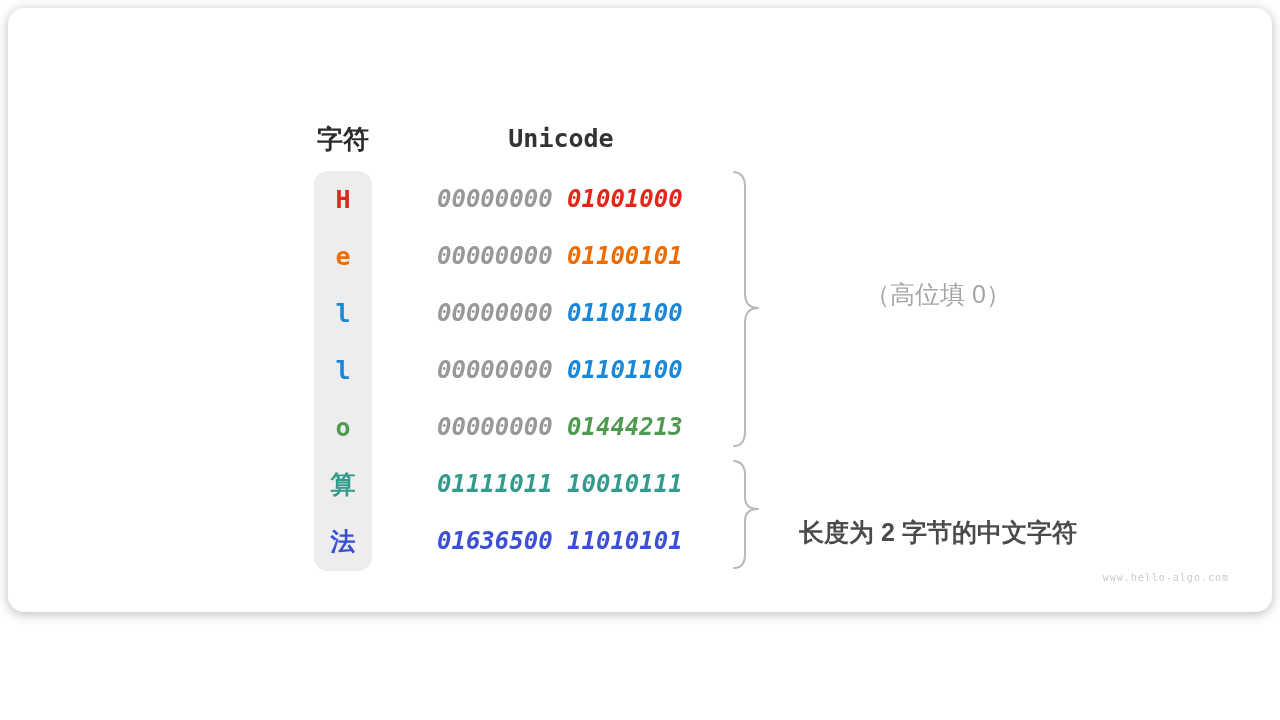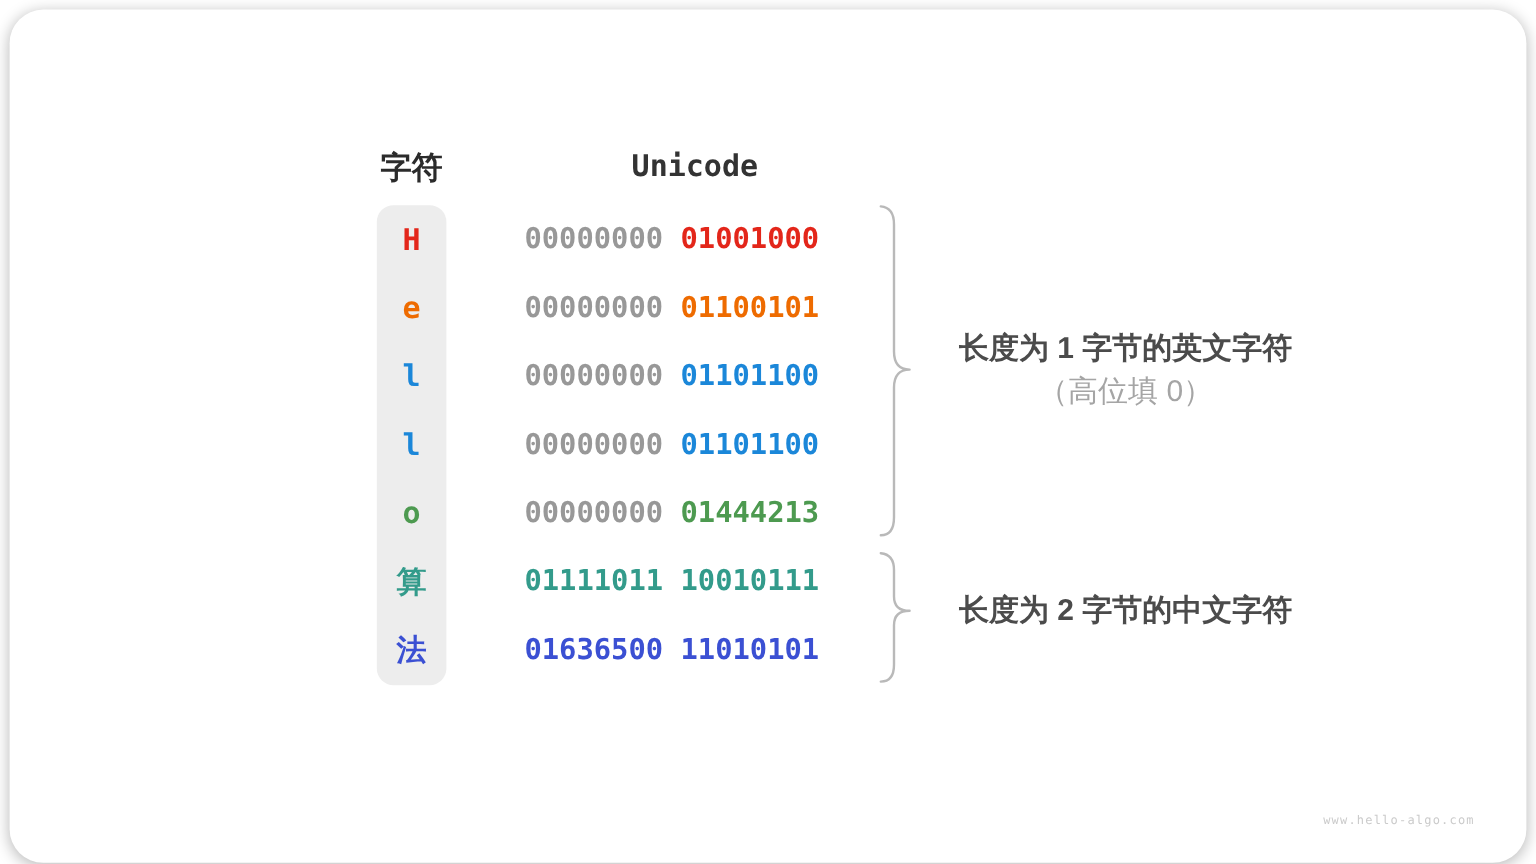--- a/index.html
+++ b/index.html
@@ -12,23 +12,23 @@
     position: relative;
     width: 1280px;
     height: 720px;
     overflow: hidden;
   }
   .card {
     position: absolute;
     left: 8px;
     top: 8px;
     width: 1264px;
-    height: 711px;
+    height: 604px;
     background: #ffffff;
-    border-radius: 28px;
+    border-radius: 16px;
     box-shadow: 0 2px 12px rgba(0,0,0,0.28);
   }
   .char-column-bg {
     position: absolute;
     left: 306px;
     top: 163px;
     width: 58px;
     height: 400px;
     background: #ededed;
     border-radius: 14px;
@@ -40,21 +40,21 @@
     width: 78px;
     height: 30px;
     text-align: center;
     font-size: 26px;
     font-weight: 700;
     color: #2b2b2b;
     line-height: 30px;
   }
   .header-unicode {
     position: absolute;
-    left: 447px;
+    left: 429px;
     top: 116px;
     width: 248px;
     height: 30px;
     text-align: center;
     font-family: "DejaVu Sans Mono", monospace;
     font-size: 25px;
     font-weight: 700;
     color: #333333;
     line-height: 30px;
   }
@@ -79,20 +79,21 @@
   .binary-cell {
     position: absolute;
     left: 429px;
     top: 0;
     height: 57px;
     line-height: 57px;
     font-family: "DejaVu Sans Mono", monospace;
     font-size: 24px;
     font-weight: 700;
     white-space: pre;
+    font-style: italic;
   }
   .padding-bits { color: #989898; }
   .brace {
     position: absolute;
     overflow: visible;
   }
   .brace path {
     fill: none;
     stroke: #b9b9b9;
     stroke-width: 2;
@@ -167,24 +168,23 @@
 
     <svg class="brace" style="left:722px; top:161px;" width="32" height="280" viewBox="0 0 32 280" aria-hidden="true">
       <path d="M4,3 Q15,4 15,18 L15,124 Q15,139 28,139 Q15,139 15,154 L15,262 Q15,277 4,277"></path>
     </svg>
 
     <svg class="brace" style="left:722px; top:450px;" width="32" height="113" viewBox="0 0 32 113" aria-hidden="true">
       <path d="M4,3 Q15,4 15,17 L15,39 Q15,51 28,51 Q15,51 15,63 L15,96 Q15,110 4,110"></path>
     </svg>
 
     <div class="label-group" style="top:266px">
-      <div class="line1">长度为 1 字节的英文字符</div>
       <div class="line2">（高位填 0）</div>
     </div>
 
-    <div class="label-group" style="top:485px">
+    <div class="label-group" style="top:508px">
       <div class="line1">长度为 2 字节的中文字符</div>
     </div>
 
     <div class="watermark">www.hello-algo.com</div>
 
   </div>
 </div>
 
 </body></html>

